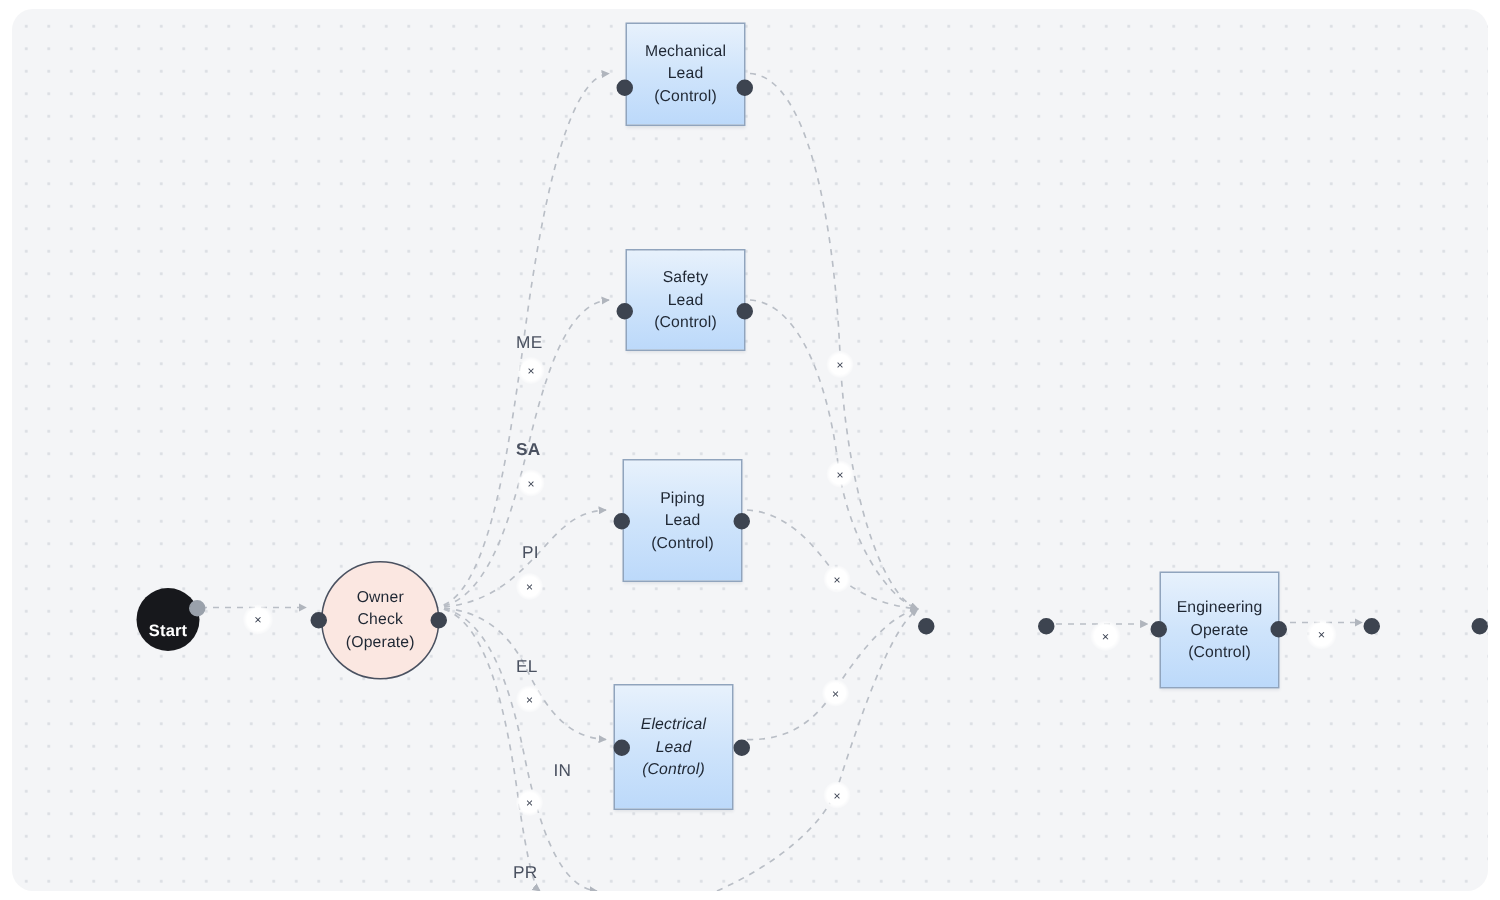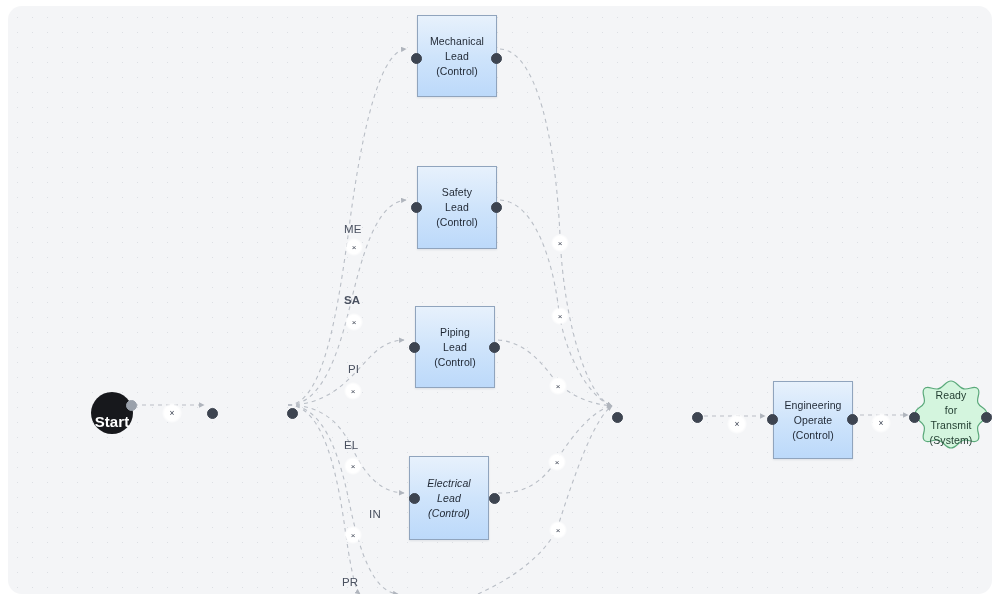--- a/index.html
+++ b/index.html
@@ -67,21 +67,21 @@
   }
 
   
   .node-start {
     position: absolute;
     border-radius: 50%;
     background: #17181c;
     display: flex; align-items: center; justify-content: center;
     z-index: 5;
   }
-  .node-start .node-label { color: #ffffff; font-weight: 700; font-size: 15px; margin-top: 16px; }
+  .node-start .node-label { color: #ffffff; font-weight: 700; font-size: 11px; margin-top: 16px; }
 
   
   .node-circle {
     position: absolute;
     border-radius: 50%;
     background: #fbe7e1;
     border: 1px solid #4a5160;
     display: flex; align-items: center; justify-content: center;
     z-index: 5;
   }
@@ -178,32 +178,37 @@
       </g>
     </svg>
 
     <div id="node-layer">
 
       <div class="node-start" style="left:83px; top:386px; width:42px; height:42px;">
         <span class="node-label">Start</span>
       </div>
       <div class="handle light" style="left:118px; top:394px;"></div>
 
+      <div class="node-circle" style="left:206px; top:368px; width:79px; height:79px;">
+        <span class="node-label">Owner
+Check
+(Operate)</span>
+      </div>
       <div class="handle" style="left:199px; top:402px;"></div>
       <div class="handle" style="left:279px; top:402px;"></div>
 
-      <div class="node-rect" style="left:409px; top:9px; width:80px; height:82px;">
+      <div class="node-rect" style="left:409px; top:9px; width:80px; height:69px;">
         <span class="node-label">Mechanical
 Lead
 (Control)</span>
       </div>
       <div class="handle" style="left:403px; top:47px;"></div>
       <div class="handle" style="left:483px; top:47px;"></div>
 
-      <div class="node-rect" style="left:409px; top:160px; width:80px; height:83px;">
+      <div class="node-rect" style="left:409px; top:160px; width:80px; height:68px;">
         <span class="node-label">Safety
 Lead
 (Control)</span>
       </div>
       <div class="handle" style="left:403px; top:196px;"></div>
       <div class="handle" style="left:483px; top:196px;"></div>
 
       <div class="node-rect" style="left:407px; top:300px; width:80px; height:82px;">
         <span class="node-label">Piping
 Lead
@@ -224,37 +229,20 @@
       <div class="handle" style="left:684px; top:406px;"></div>
 
       <div class="node-rect" style="left:765px; top:375px; width:80px; height:78px;">
         <span class="node-label">Engineering
 Operate
 (Control)</span>
       </div>
       <div class="handle" style="left:759px; top:408px;"></div>
       <div class="handle" style="left:839px; top:408px;"></div>
 
-      <div class="node-gear" style="left:907px; top:373px; width:72px; height:82px;">
-        <svg width="72" height="82" viewBox="0 0 72 82" xmlns="http://www.w3.org/2000/svg">
-          <path d="M36 2
-                   C 42 2 44 10 50 10 C 56 10 60 6 63 10
-                   C 66 14 61 19 63 24 C 65 29 72 29 72 35
-                   C 72 41 65 42 63 47 C 61 52 66 57 63 61
-                   C 60 65 56 61 50 61 C 44 61 42 69 36 69
-                   C 30 69 28 61 22 61 C 16 61 12 65 9 61
-                   C 6 57 11 52 9 47 C 7 42 0 41 0 35
-                   C 0 29 7 29 9 24 C 11 19 6 14 9 10
-                   C 12 6 16 10 22 10 C 28 10 30 2 36 2 Z" fill="#d4f5de" stroke="#5aa97a" stroke-width="1.2"></path>
-        </svg>
-        <span class="node-label" style="top:-2px;">Ready
-for
-Transmit
-(System)</span>
-      </div>
       <div class="handle" style="left:901px; top:406px;"></div>
       <div class="handle" style="left:973px; top:406px;"></div>
 
       <div class="edge-label" style="left:336px; top:217px;">ME</div>
       <div class="edge-label" style="left:336px; top:288px;font-weight:bold;">SA</div>
       <div class="edge-label" style="left:340px; top:357px;">PI</div>
       <div class="edge-label" style="left:336px; top:433px;">EL</div>
       <div class="edge-label" style="left:337px; top:502px;margin-left:24px;">IN</div>
       <div class="edge-label" style="left:334px; top:570px;">PR</div>
 

